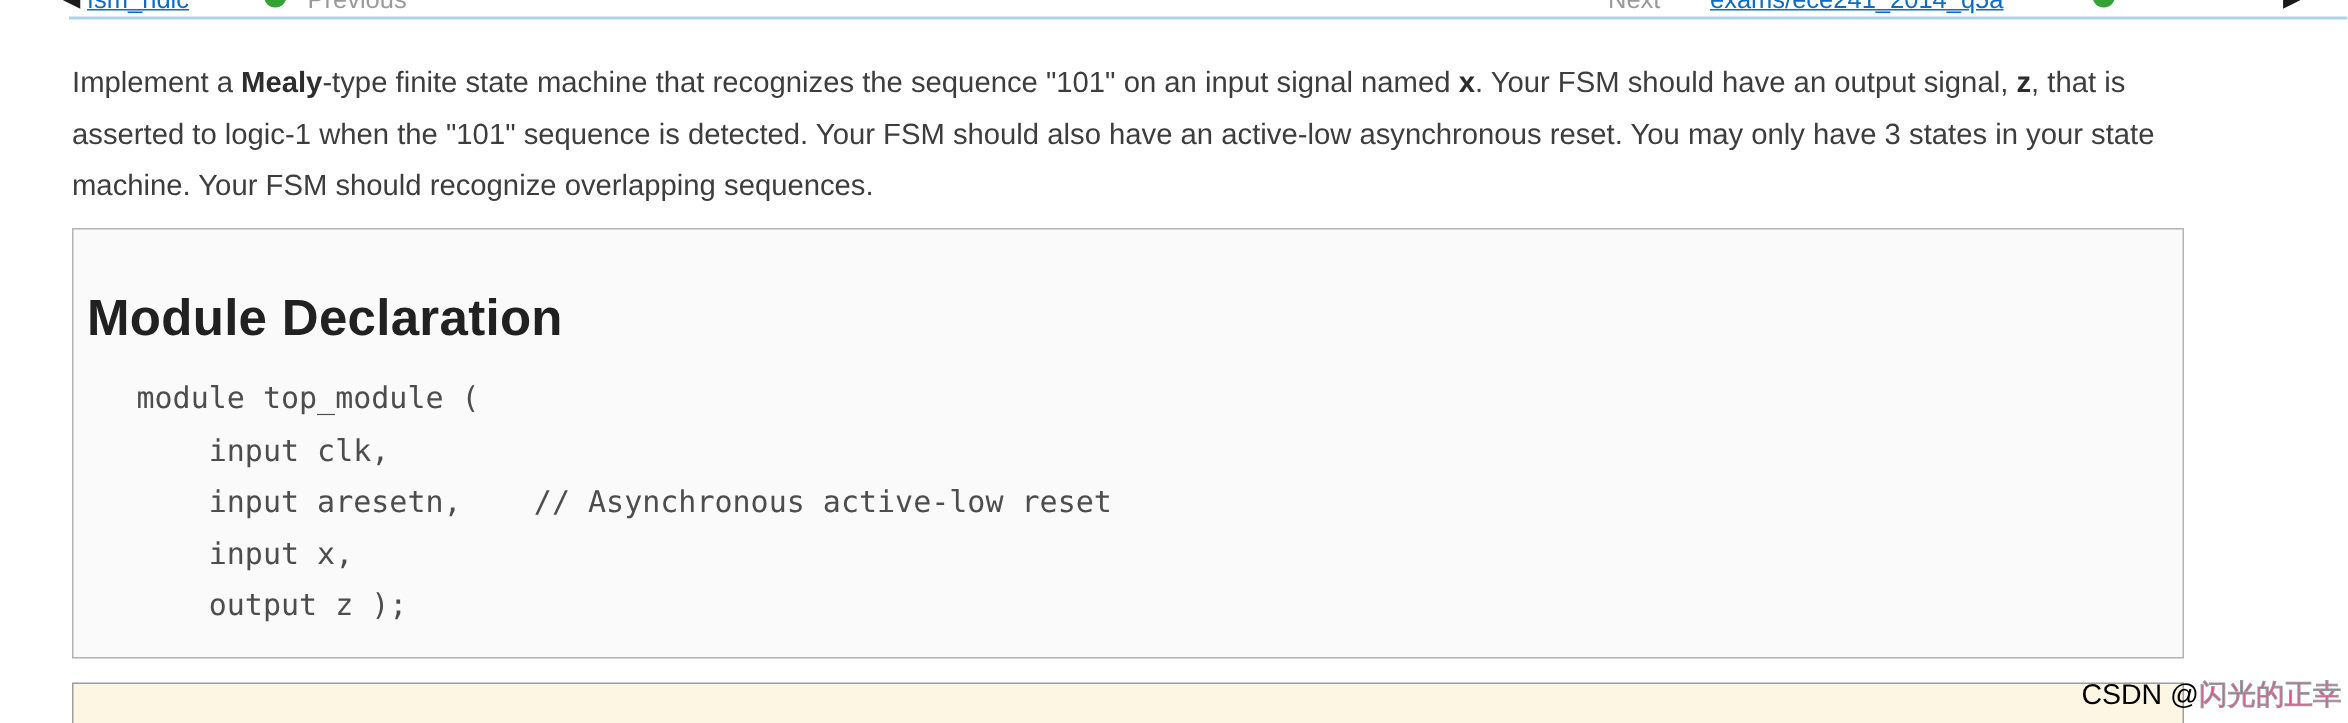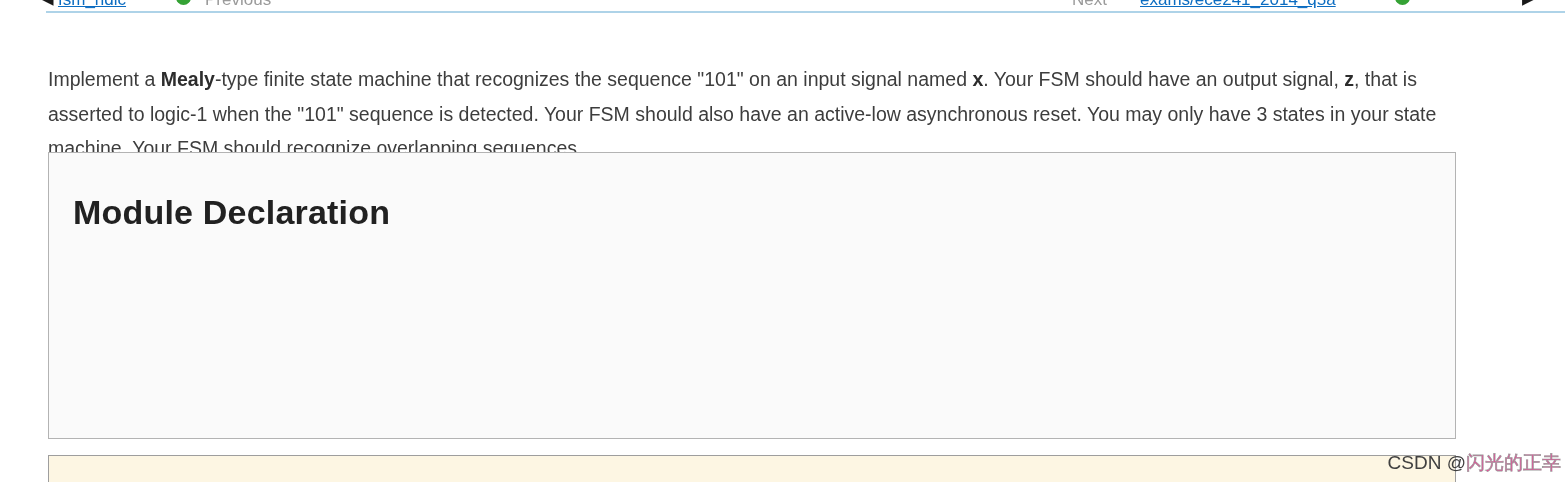--- a/index.html
+++ b/index.html
@@ -21,31 +21,31 @@
   .nav-muted { color: #9a9a9a; }
   .check-badge {
     display: inline-block; width: 15px; height: 15px; border-radius: 50%;
     background: #35a235; color: #ffffff; font-size: 11px; line-height: 15px;
     text-align: center; vertical-align: middle;
   }
 
   
   .description {
     position: absolute; left: 48px; top: 38px; width: 1404px;
-    font-size: 19.5px; line-height: 34.5px; color: #3d3d3d; margin-top: 24px;
+    font-size: 19.5px; line-height: 34.5px; color: #3d3d3d;
   }
   .description b { font-weight: bold; color: #2d2d2d; }
 
   
   .module-box {
     position: absolute; left: 48px; top: 152px; width: 1408px; height: 287px;
     background: #fafafa; border: 1px solid #b3b3b3;
   }
   .module-title {
-    margin: 40px 0 0 24px;
+    margin: 40px 0 0 9px;
     font-size: 34px; font-weight: bold; color: #212121;
     letter-spacing: 0.2px;
   }
   .module-code {
     margin: 16px 0 0 42px;
     font-family: "DejaVu Sans Mono", "Liberation Mono", monospace;
     font-size: 20px; line-height: 34.5px; color: #4d4d4d;
     white-space: pre;
   }
 
@@ -53,21 +53,21 @@
   .editor-box {
     position: absolute; left: 48px; top: 455px; width: 1408px; height: 80px;
     background: #fdf6e3; border: 1px solid #9e9e9e;
   }
 
   
   .watermark {
     position: absolute; right: 4px; top: 450px;
     font-size: 19px; white-space: nowrap; z-index: 5;
   }
-  .watermark .wm-prefix { color: #404040; }
+  .watermark .wm-prefix { color: #000000; }
   .watermark .wm-name {
     color: #ec4899;
     -webkit-text-stroke: 0.7px #9a9a9a;
   }
 </style>
 </head>
 <body>
 
 <div class="topnav">
   <span class="nav-item nav-arrow" style="left:42px;">◀</span>
@@ -78,19 +78,24 @@
   <a class="nav-item nav-link" style="left:1140px;">exams/ece241_2014_q5a</a>
   <span class="nav-item check-badge" style="left:1395px;">✓</span>
   <span class="nav-item nav-arrow" style="left:1522px;">▶</span>
   <div class="topnav-rule"></div>
 </div>
 
 <p class="description"><span>Implement a </span><b>Mealy</b><span>-type finite state machine that recognizes the sequence "101" on an input signal named </span><b>x</b><span>. Your FSM should have an output signal, </span><b>z</b><span>, that is asserted to logic-1 when the "101" sequence is detected. Your FSM should also have an active-low asynchronous reset. You may only have 3 states in your state machine. Your FSM should recognize overlapping sequences.</span></p>
 
 <div class="module-box">
   <h2 class="module-title">Module Declaration</h2>
+  <pre class="module-code">module top_module (
+    input clk,
+    input aresetn,    // Asynchronous active-low reset
+    input x,
+    output z );</pre>
 </div>
 
 <div class="editor-box"></div>
 
 <div class="watermark">
   <span class="wm-prefix">CSDN @</span><span class="wm-name">闪光的正幸</span>
 </div>
 
 </body></html>

